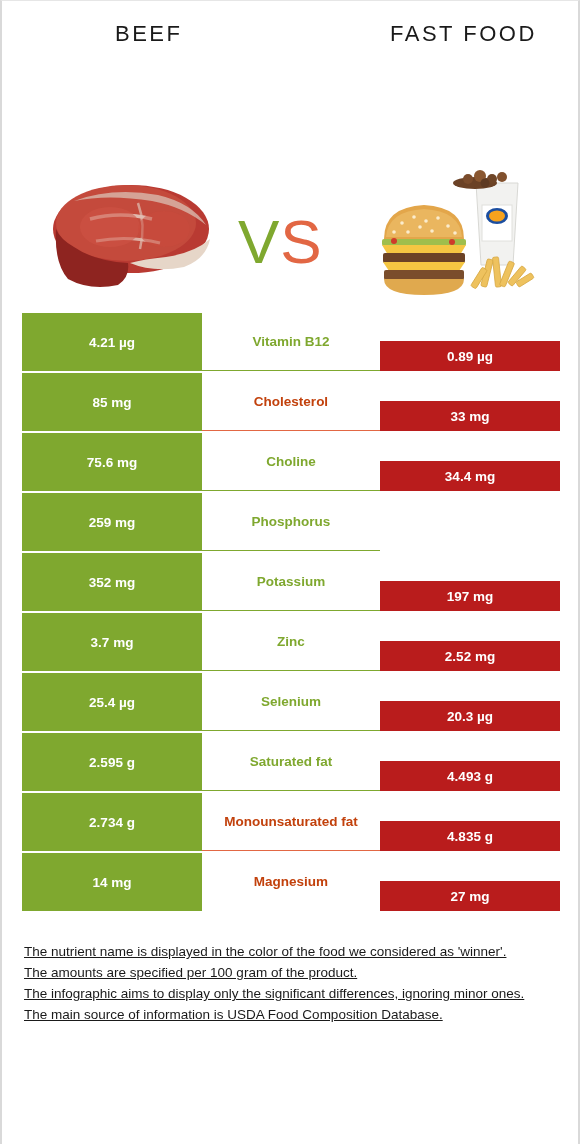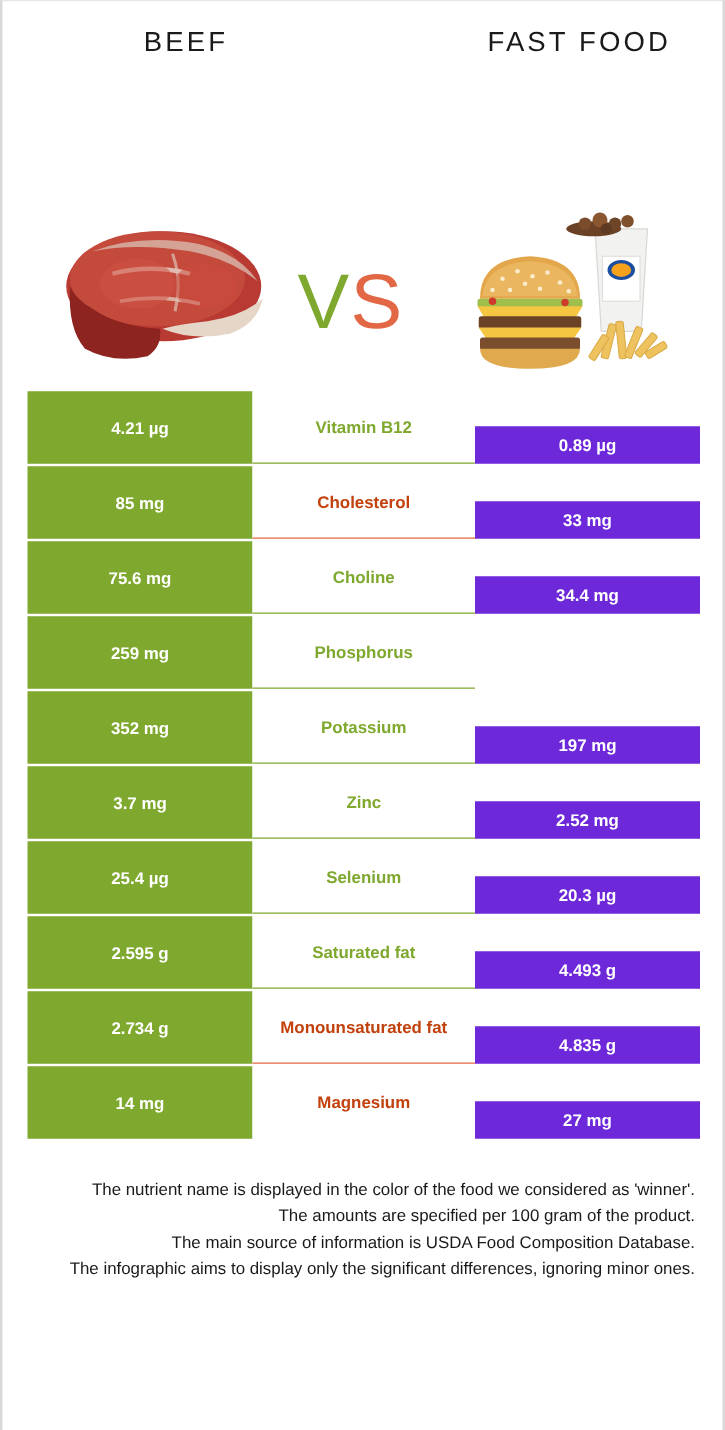--- a/index.html
+++ b/index.html
@@ -79,38 +79,39 @@
     color:#ffffff;
   }
   .cell-mid{
     width:178px;
     background:#ffffff;
     font-size:13.5px;
     font-weight:bold;
   }
   .cell-right{
     width:180px;
-    background:#6d28d9;
+    background:#b91c1c;
     color:#ffffff;
     margin-top:28px;
   }
   .mid-green{color:#7FA82F;border-bottom:1px solid #7FA82F;}
   .mid-orange{color:#c2410c;border-bottom:1px solid #E26744;}
   .row:last-child .cell-mid{border-bottom:1px solid transparent;}
 
   
   .footer{
     position:absolute;
     left:0;right:0;
     top:940px;
     padding:0 22px;
-    text-align:right;
+    text-align:left;
     font-size:13.5px;
     line-height:21px;
     color:#1a1a1a;
+    text-decoration:underline;
   }
   .footer div{margin:0;}
 </style>
 </head>
 <body>
 
 <div class="header">
   <div class="hdr-title hdr-left">Beef</div>
   <div class="hdr-title hdr-right">Fast food</div>
 </div>
@@ -233,15 +234,15 @@
     <div class="row">
       <div class="cell cell-left">14 mg</div>
       <div class="cell cell-mid mid-orange">Magnesium</div>
       <div class="cell cell-right">27 mg</div>
     </div>
   </div>
 
 <div class="footer">
     <div>The nutrient name is displayed in the color of the food we considered as 'winner'.</div>
     <div>The amounts are specified per 100 gram of the product.</div>
+    <div>The infographic aims to display only the significant differences, ignoring minor ones.</div>
     <div>The main source of information is USDA Food Composition Database.</div>
-    <div>The infographic aims to display only the significant differences, ignoring minor ones.</div>
   </div>
 
 </body></html>

